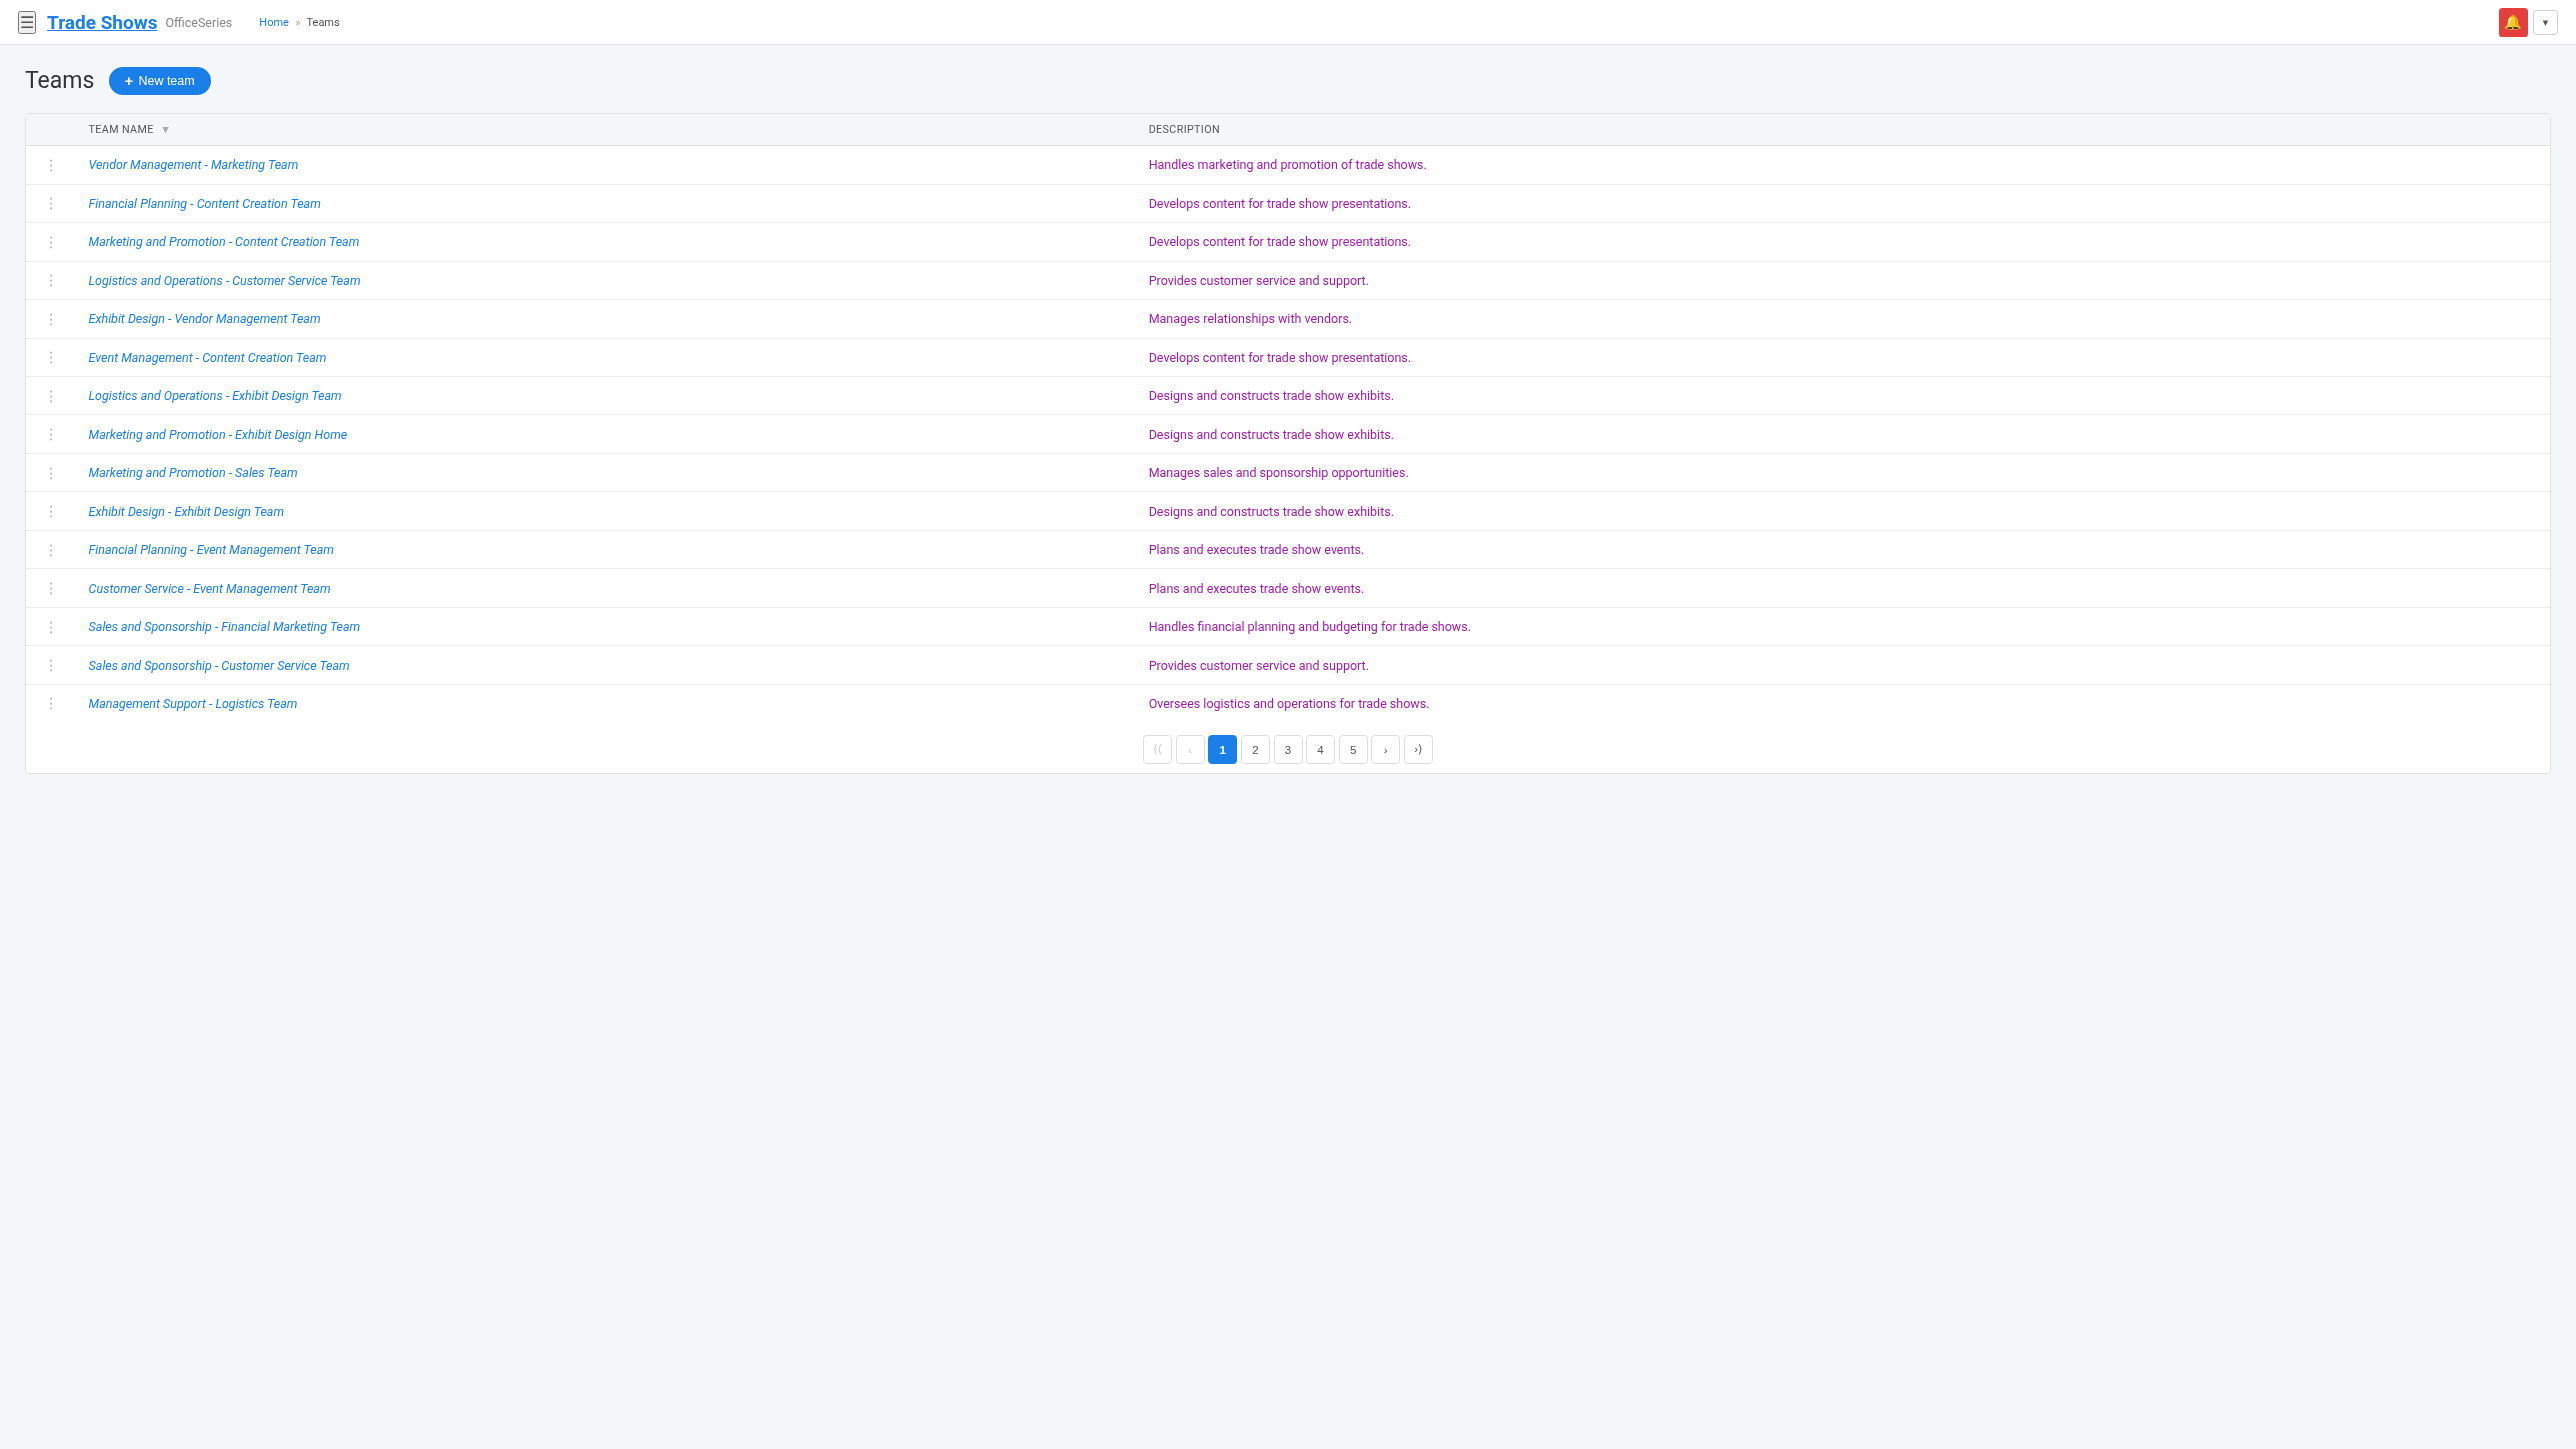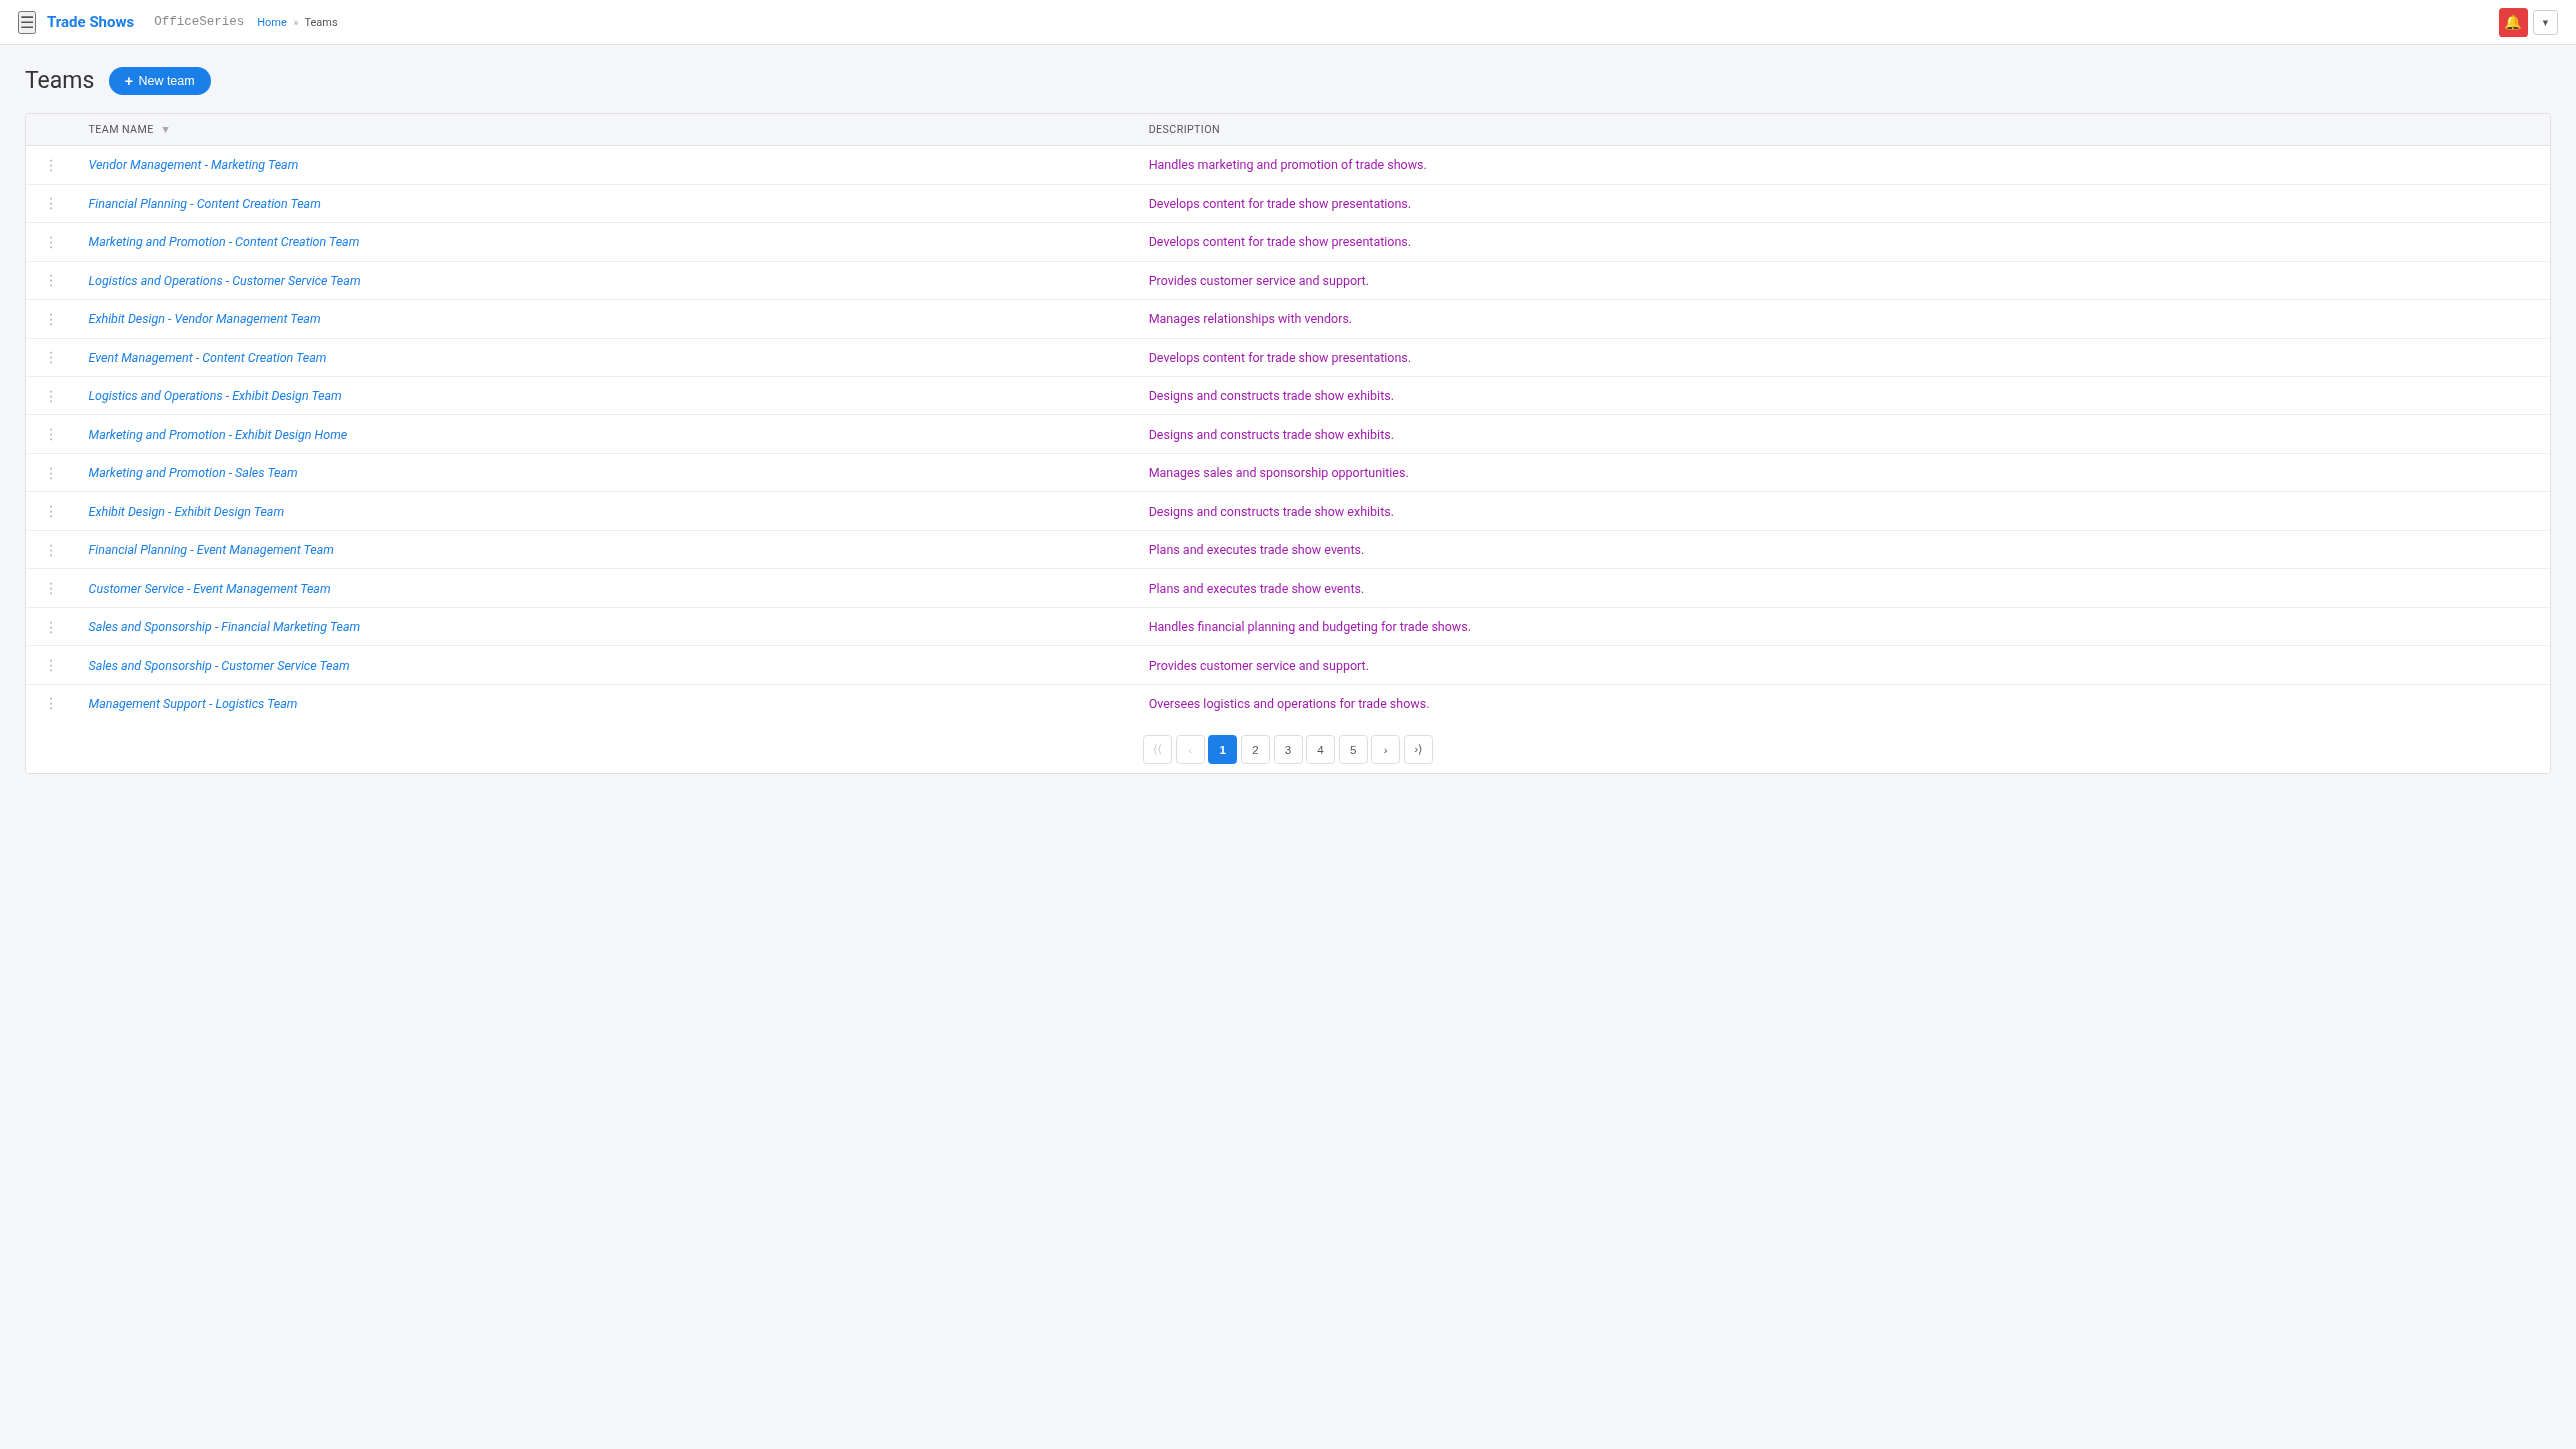--- a/index.html
+++ b/index.html
@@ -16,29 +16,29 @@
       position: relative;
     }
     .header-menu-icon {
       color: #555;
       font-size: 16px;
       cursor: pointer;
       margin-right: 10.7px;
     }
     .header-app-title {
       color: #1a7fe8;
-      font-size: 15px;
+      font-size: 19px;
       font-weight: 700;
-      margin-right: 20px;
+      margin-right: 8px;
+      text-decoration: underline;
     }
     .header-app-subtitle {
       color: #888;
       font-size: 12.5px;
-      margin-right: 13px;
-      font-family: Liberation Mono, monospace;
+      margin-right: 27px;
     }
     .header-breadcrumb {
       color: #555;
       font-size: 11px;
     }
     .header-breadcrumb a { color: #1a7fe8; text-decoration: none; }
     .header-breadcrumb .sep { margin: 0 3.6px; color: #aaa; }
     .header-actions {
       margin-left: auto;
       display: flex;

